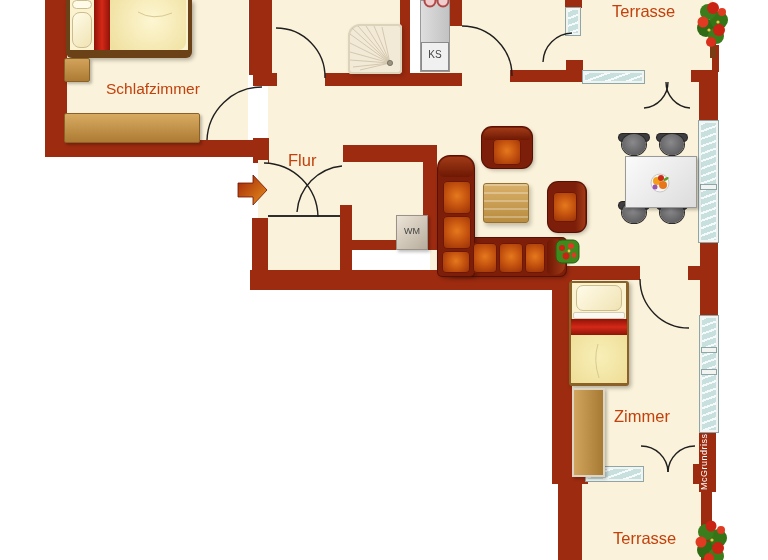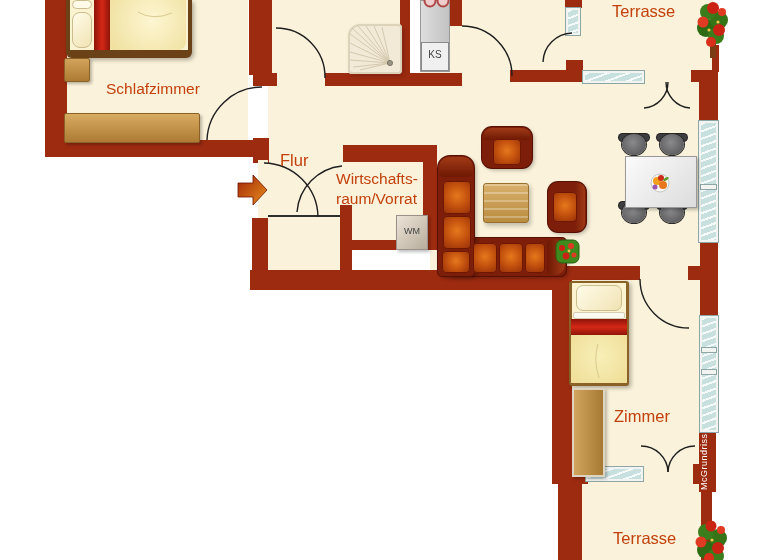--- a/index.html
+++ b/index.html
@@ -242,25 +242,21 @@
       <circle cx="19" cy="6" r="5.5" fill="#c92313"></circle>
         <circle cx="9" cy="22" r="5.5" fill="#e03a22"></circle>
       <circle cx="26" cy="28" r="6" fill="#c92313"></circle>
         <circle cx="17" cy="38" r="5" fill="#d92f1b"></circle>
       <circle cx="29" cy="10" r="4" fill="#e03a22"></circle>
         <circle cx="20" cy="20" r="1.6" fill="#f2c24a"></circle>
     </g>
   </svg>
 
   <div class="lbl" style="left:106px;top:80px">Schlafzimmer</div>
-  <div class="lbl big" style="left:280px;top:151px">Flur</div>
-  <div class="lbl" style="left:336px;top:169px;line-height:20px">
-    <div>Wirtschafts-</div>
-    <div>raum/Vorrat</div>
-  </div>
+  <div class="lbl big" style="left:288px;top:151px">Flur</div>
   <div class="lbl big" style="left:612px;top:2px">Terrasse</div>
   <div class="lbl big" style="left:614px;top:407px">Zimmer</div>
   <div class="lbl big" style="left:613px;top:529px">Terrasse</div>
   <div class="lbl tiny" style="left:421px;top:49px;width:28px">KS</div>
   <div class="lbl tiny" style="left:396px;top:226px;width:32px;font-size:9px">WM</div>
   <div class="wm-txt" style="left:699px;top:433px;width:17px;height:57px">McGrundriss</div>
 
 </div>
 
 </body></html>

